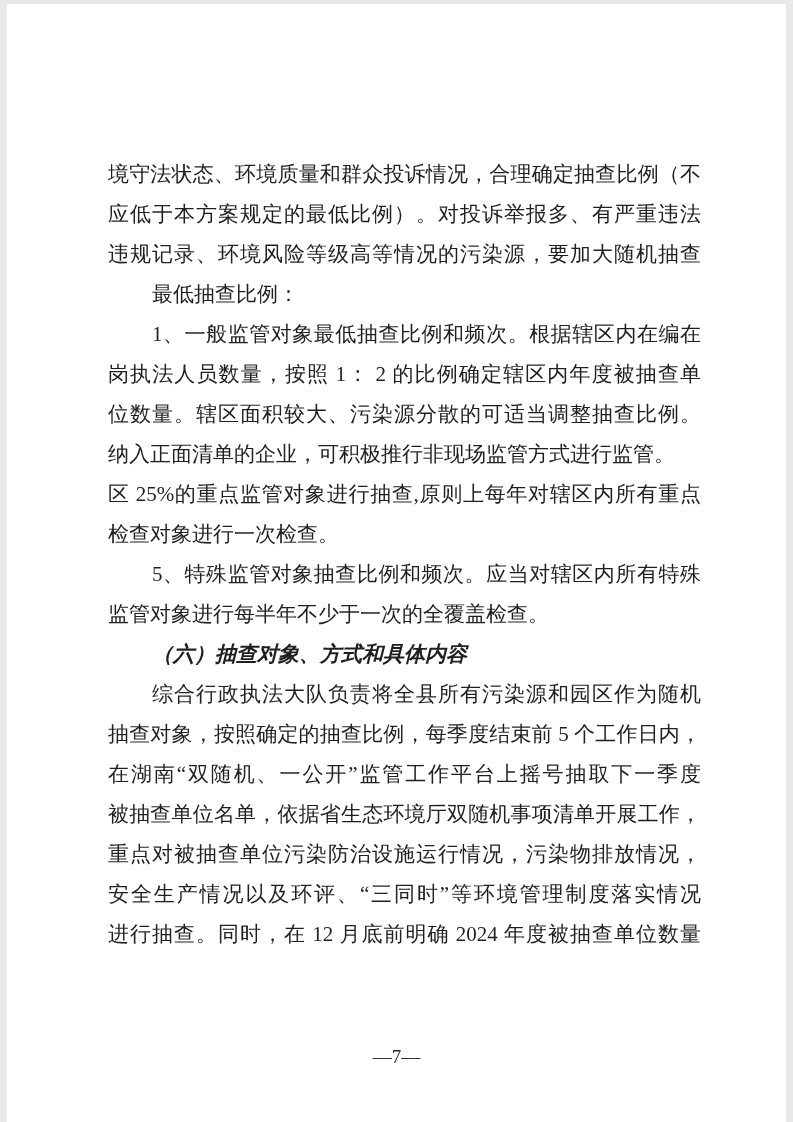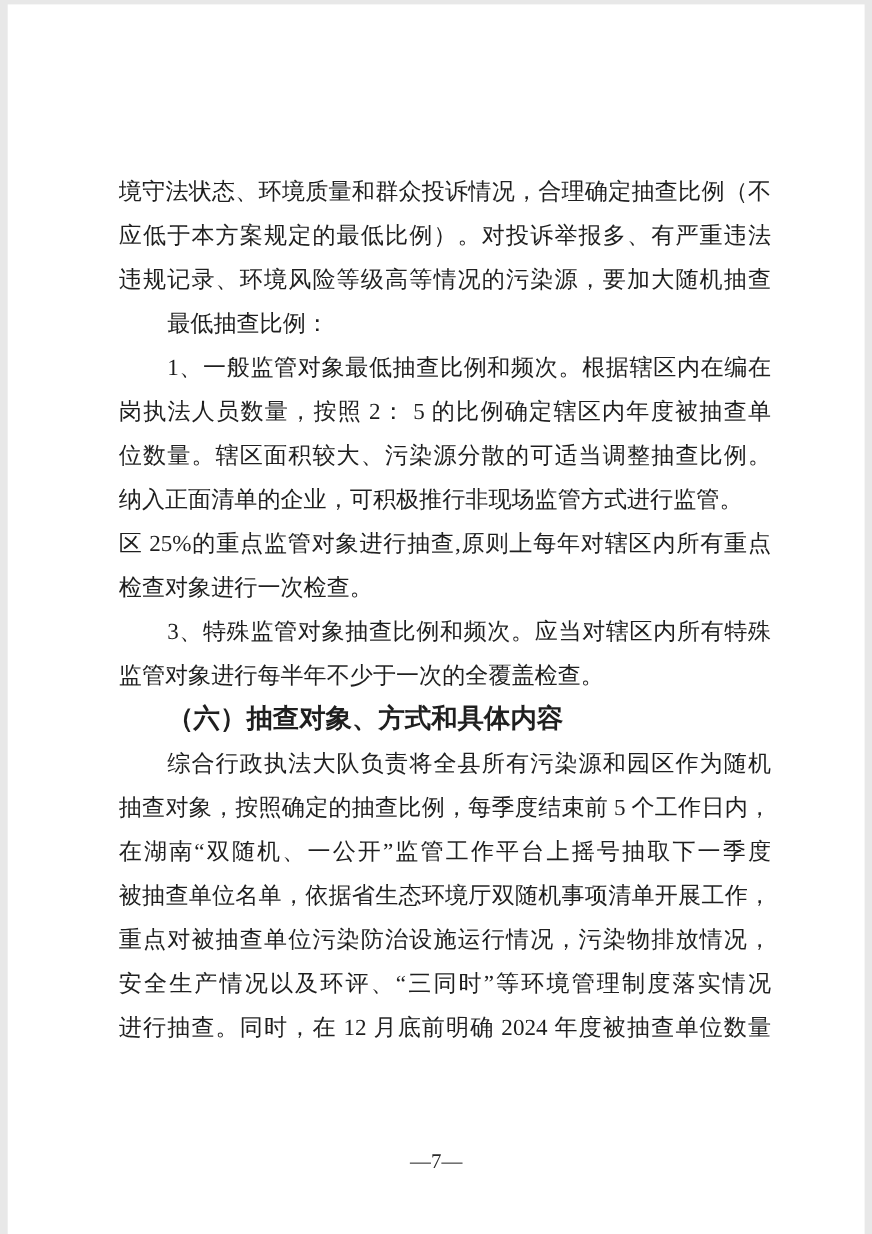--- a/index.html
+++ b/index.html
@@ -34,21 +34,22 @@
   }
   .line.fill {
     text-align-last: justify;
   }
   .line.indent {
     text-indent: 44px;
   }
   .line.heading {
     font-weight: bold;
     font-family: "Liberation Sans", "DejaVu Sans", sans-serif;
-    font-size: 24px;
+    font-size: 21px;
+    font-style: italic;
   }
   .pagenum {
     position: absolute;
     left: 0;
     right: 0;
     top: 1041px;
     height: 24px;
     line-height: 24px;
     text-align: center;
     font-size: 19px;
@@ -58,26 +59,26 @@
 </head>
 <body>
 
 <div class="page">
   <div class="textblock">
     <div class="line fill">境守法状态、环境质量和群众投诉情况，合理确定抽查比例（不</div>
     <div class="line fill">应低于本方案规定的最低比例）。对投诉举报多、有严重违法</div>
     <div class="line fill">违规记录、环境风险等级高等情况的污染源，要加大随机抽查</div>
     <div class="line indent">最低抽查比例：</div>
     <div class="line indent fill">1、一般监管对象最低抽查比例和频次。根据辖区内在编在</div>
-    <div class="line fill">岗执法人员数量，按照 2： 5 的比例确定辖区内年度被抽查单</div>
+    <div class="line fill">岗执法人员数量，按照 1： 2 的比例确定辖区内年度被抽查单</div>
     <div class="line fill">位数量。辖区面积较大、污染源分散的可适当调整抽查比例。</div>
     <div class="line">纳入正面清单的企业，可积极推行非现场监管方式进行监管。</div>
     <div class="line fill">区 25%的重点监管对象进行抽查,原则上每年对辖区内所有重点</div>
     <div class="line">检查对象进行一次检查。</div>
-    <div class="line indent fill">3、特殊监管对象抽查比例和频次。应当对辖区内所有特殊</div>
+    <div class="line indent fill">5、特殊监管对象抽查比例和频次。应当对辖区内所有特殊</div>
     <div class="line">监管对象进行每半年不少于一次的全覆盖检查。</div>
     <div class="line indent heading">（六）抽查对象、方式和具体内容</div>
     <div class="line indent fill">综合行政执法大队负责将全县所有污染源和园区作为随机</div>
     <div class="line fill">抽查对象，按照确定的抽查比例，每季度结束前 5 个工作日内，</div>
     <div class="line fill">在湖南“双随机、一公开”监管工作平台上摇号抽取下一季度</div>
     <div class="line fill">被抽查单位名单，依据省生态环境厅双随机事项清单开展工作，</div>
     <div class="line fill">重点对被抽查单位污染防治设施运行情况，污染物排放情况，</div>
     <div class="line fill">安全生产情况以及环评、“三同时”等环境管理制度落实情况</div>
     <div class="line fill">进行抽查。同时，在 12 月底前明确 2024 年度被抽查单位数量</div>
   </div>

